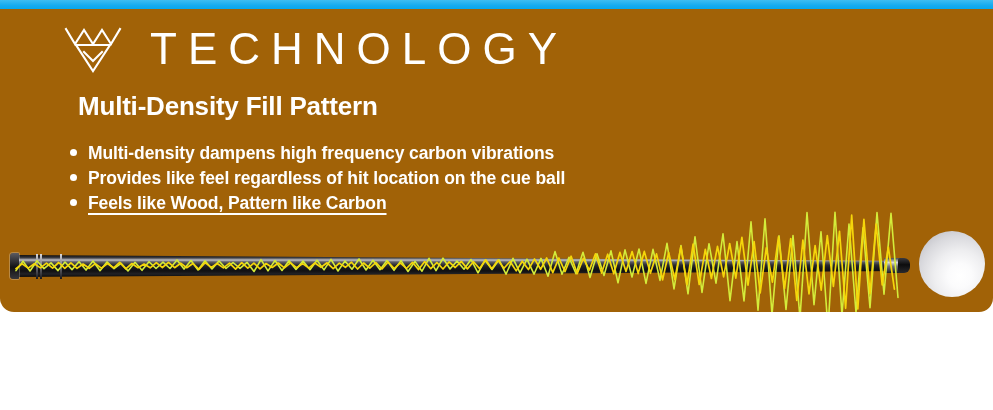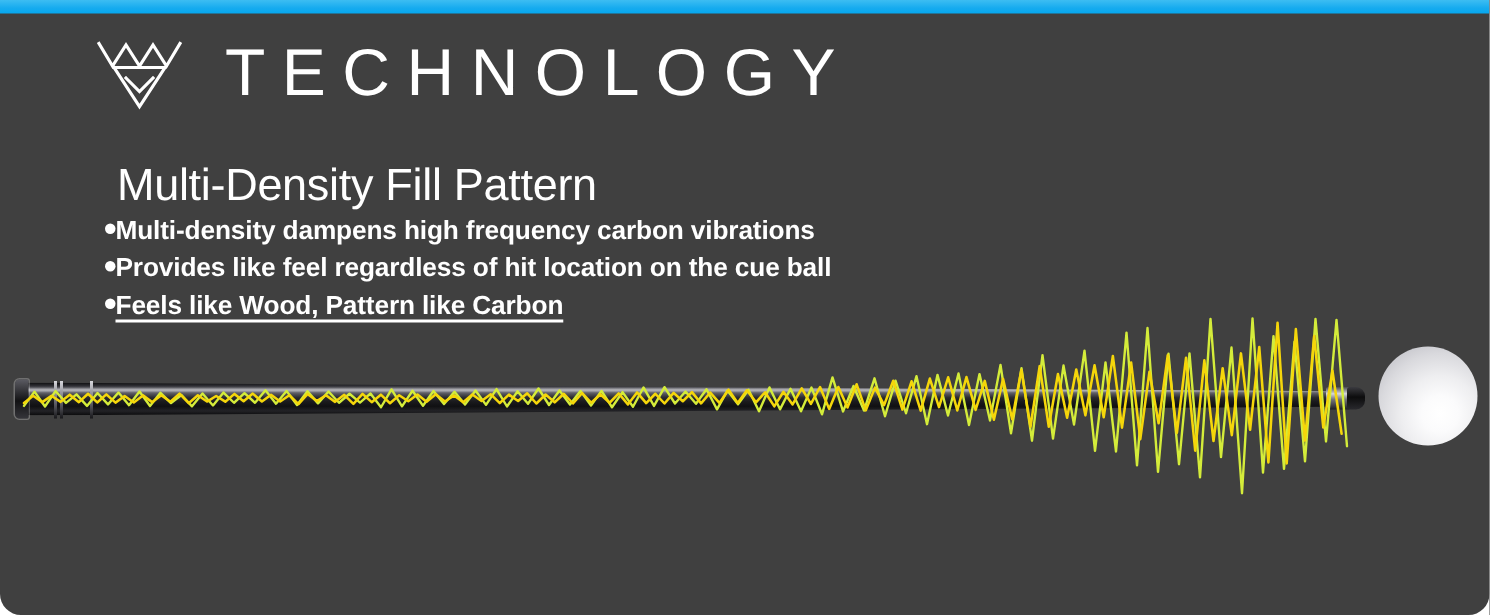--- a/index.html
+++ b/index.html
@@ -7,22 +7,22 @@
   body{
     width:993px;height:410px;
     background:#ffffff;
     font-family:"Liberation Sans", sans-serif;
     overflow:hidden;
   }
 
   
   #panel{
     position:relative;
-    width:993px;height:410px;
-    background:#404040;
+    width:993px;height:312px;
+    background:#a16207;
     border-radius:0 0 14px 14px;
     overflow:hidden;
   }
   
   #top-sheen{
     position:absolute;left:0;top:0;width:993px;height:9px;
     background:linear-gradient(180deg,#3dbdf2 0%, #16abef 60%, #06a7ee 100%);
     pointer-events:none;
   }
 
@@ -37,36 +37,36 @@
     font-size:44px;
     font-weight:400;
     letter-spacing:11px;
     line-height:1;
     white-space:nowrap;
     font-family:"Liberation Sans", sans-serif;
   }
 
   
   #headline{
-    position:absolute;left:78px;top:108px;
+    position:absolute;left:78px;top:92px;
     color:#ffffff;
-    font-size:30px;
-    font-weight:normal;
+    font-size:26px;
+    font-weight:bold;
     letter-spacing:-0.2px;
     line-height:1.08;
     white-space:nowrap;
   }
 
   
   #bullets{
     position:absolute;left:70px;top:143px;
     margin:0;padding:0;list-style:none;
   }
   .bullet-row{
-    display:flex;align-items:baseline;
+    display:flex;align-items:baseline;gap:11px;
     margin:0 0 3px 0;
     white-space:nowrap;
   }
   .bullet-dot{
     display:inline-block;
     width:7px;height:7px;border-radius:50%;
     background:#ffffff;
     flex:0 0 auto;
     position:relative;top:-3px;
   }

